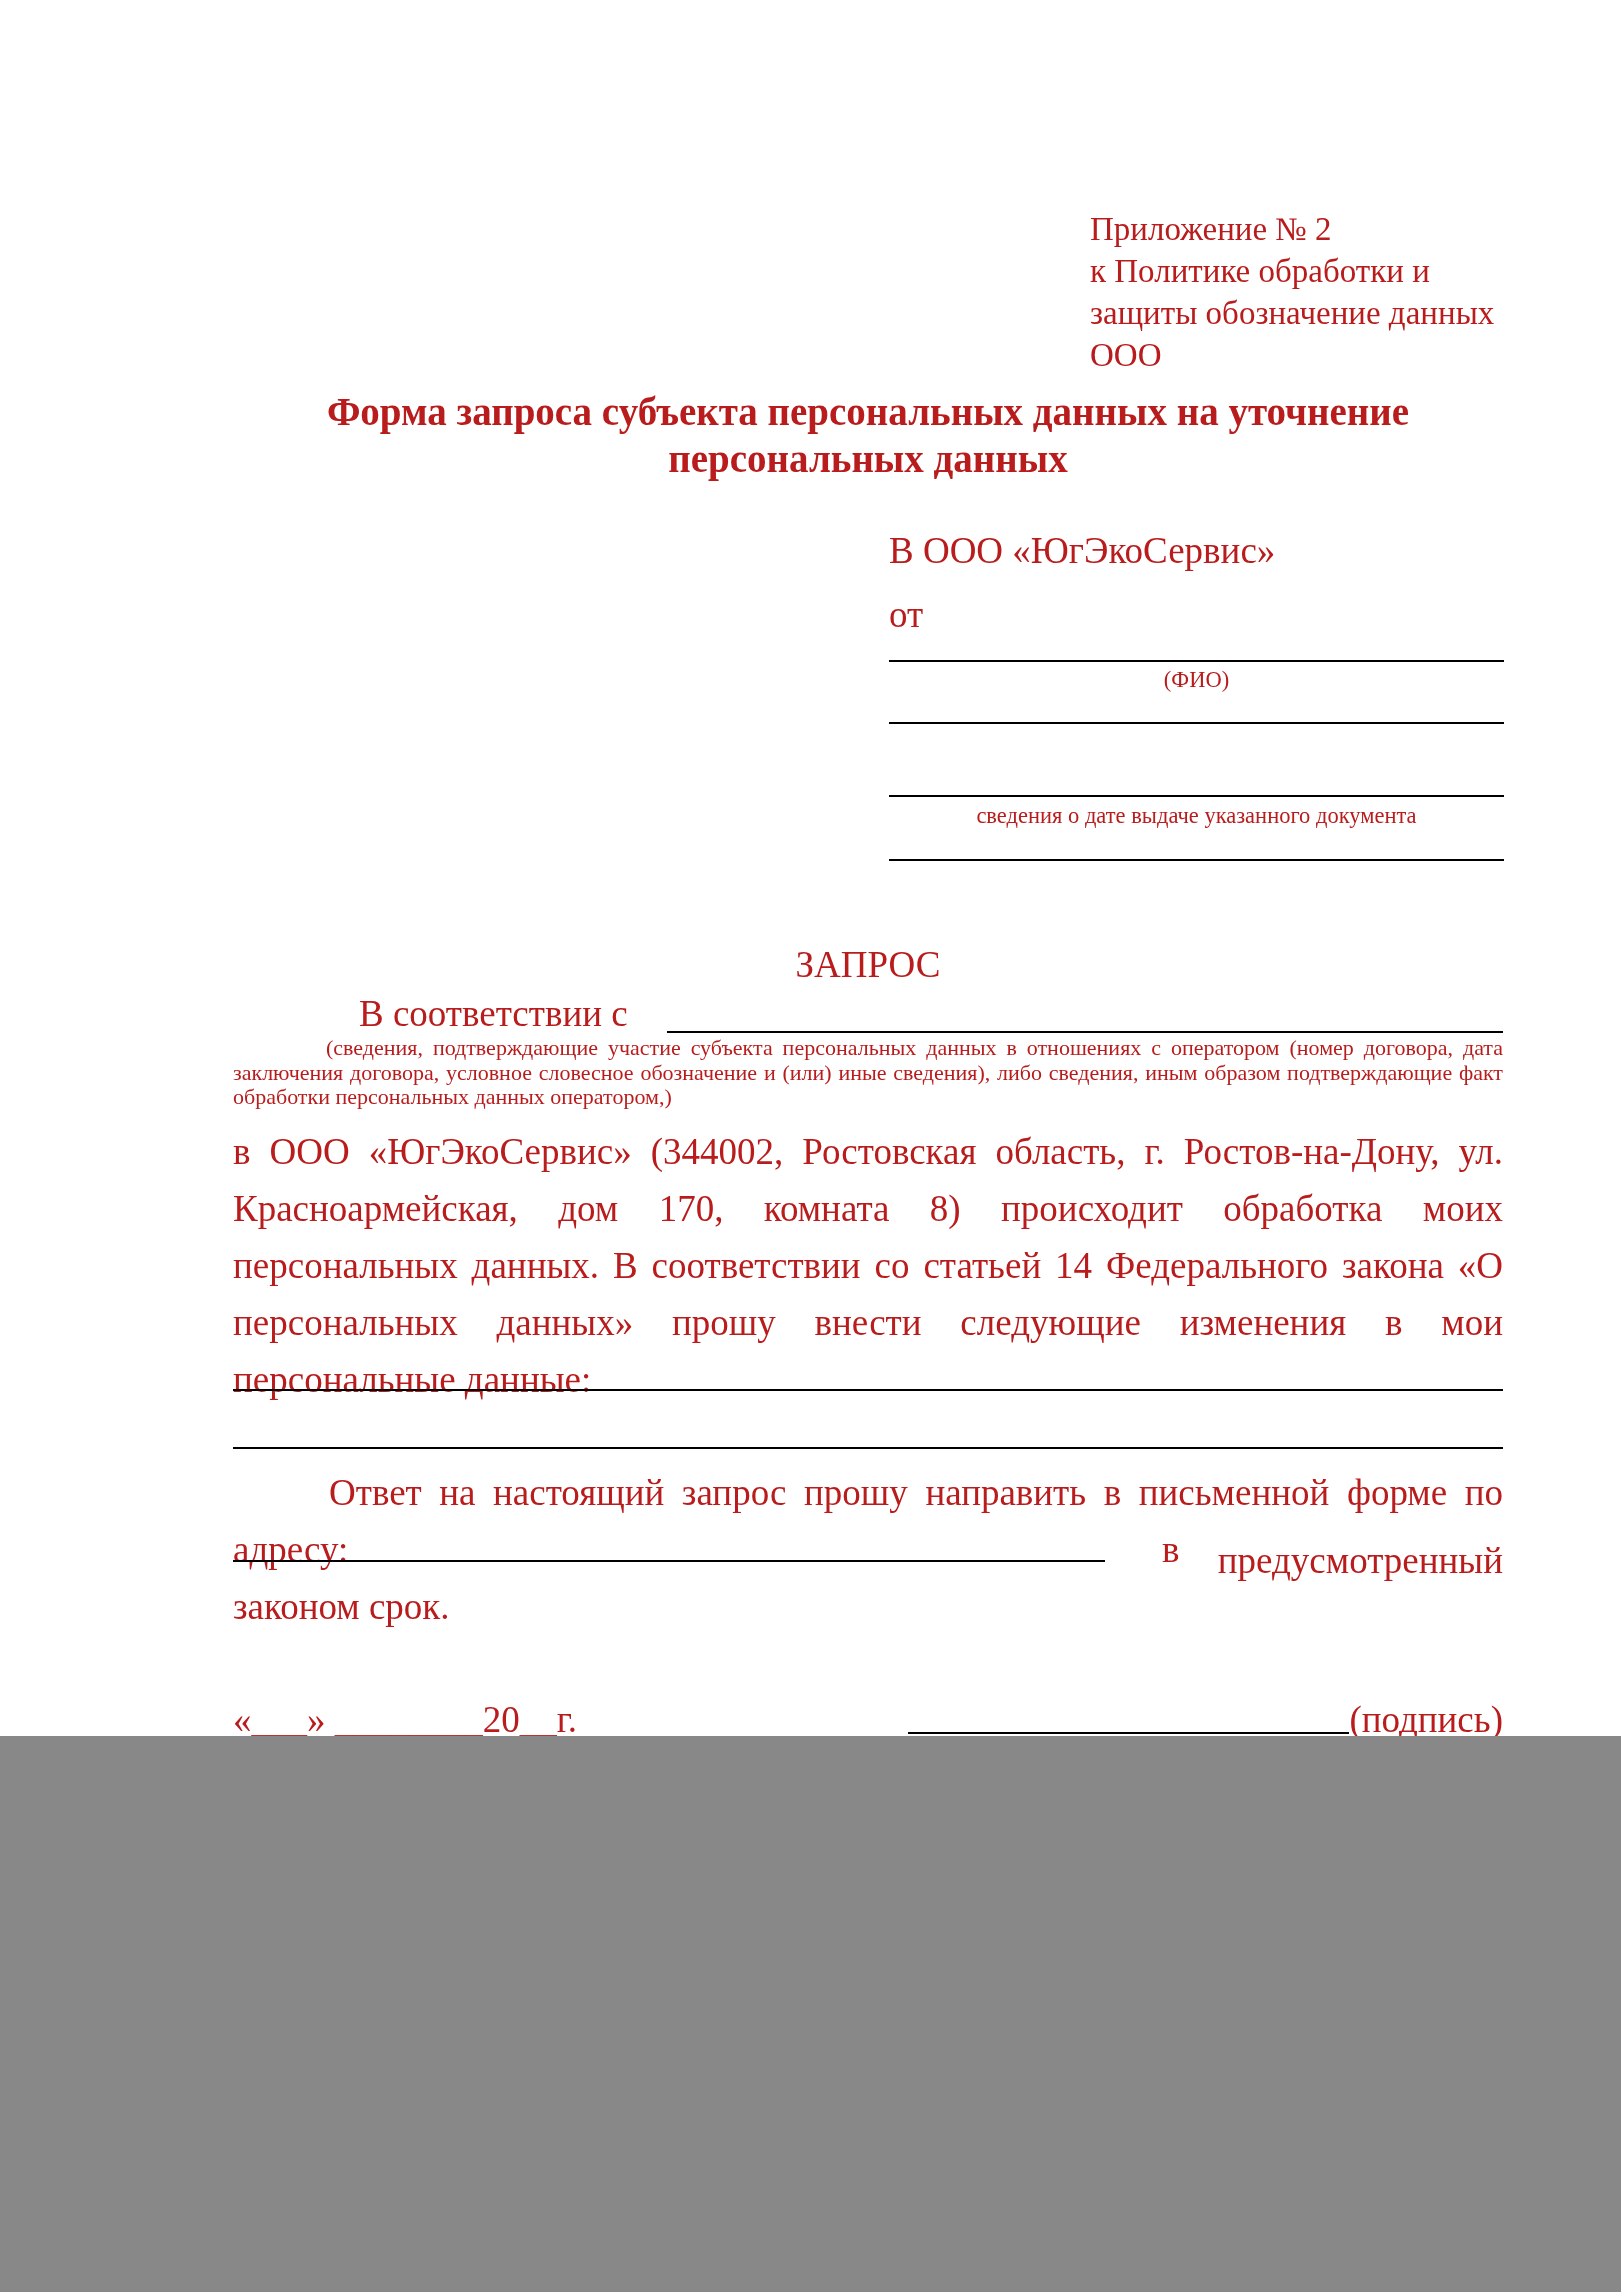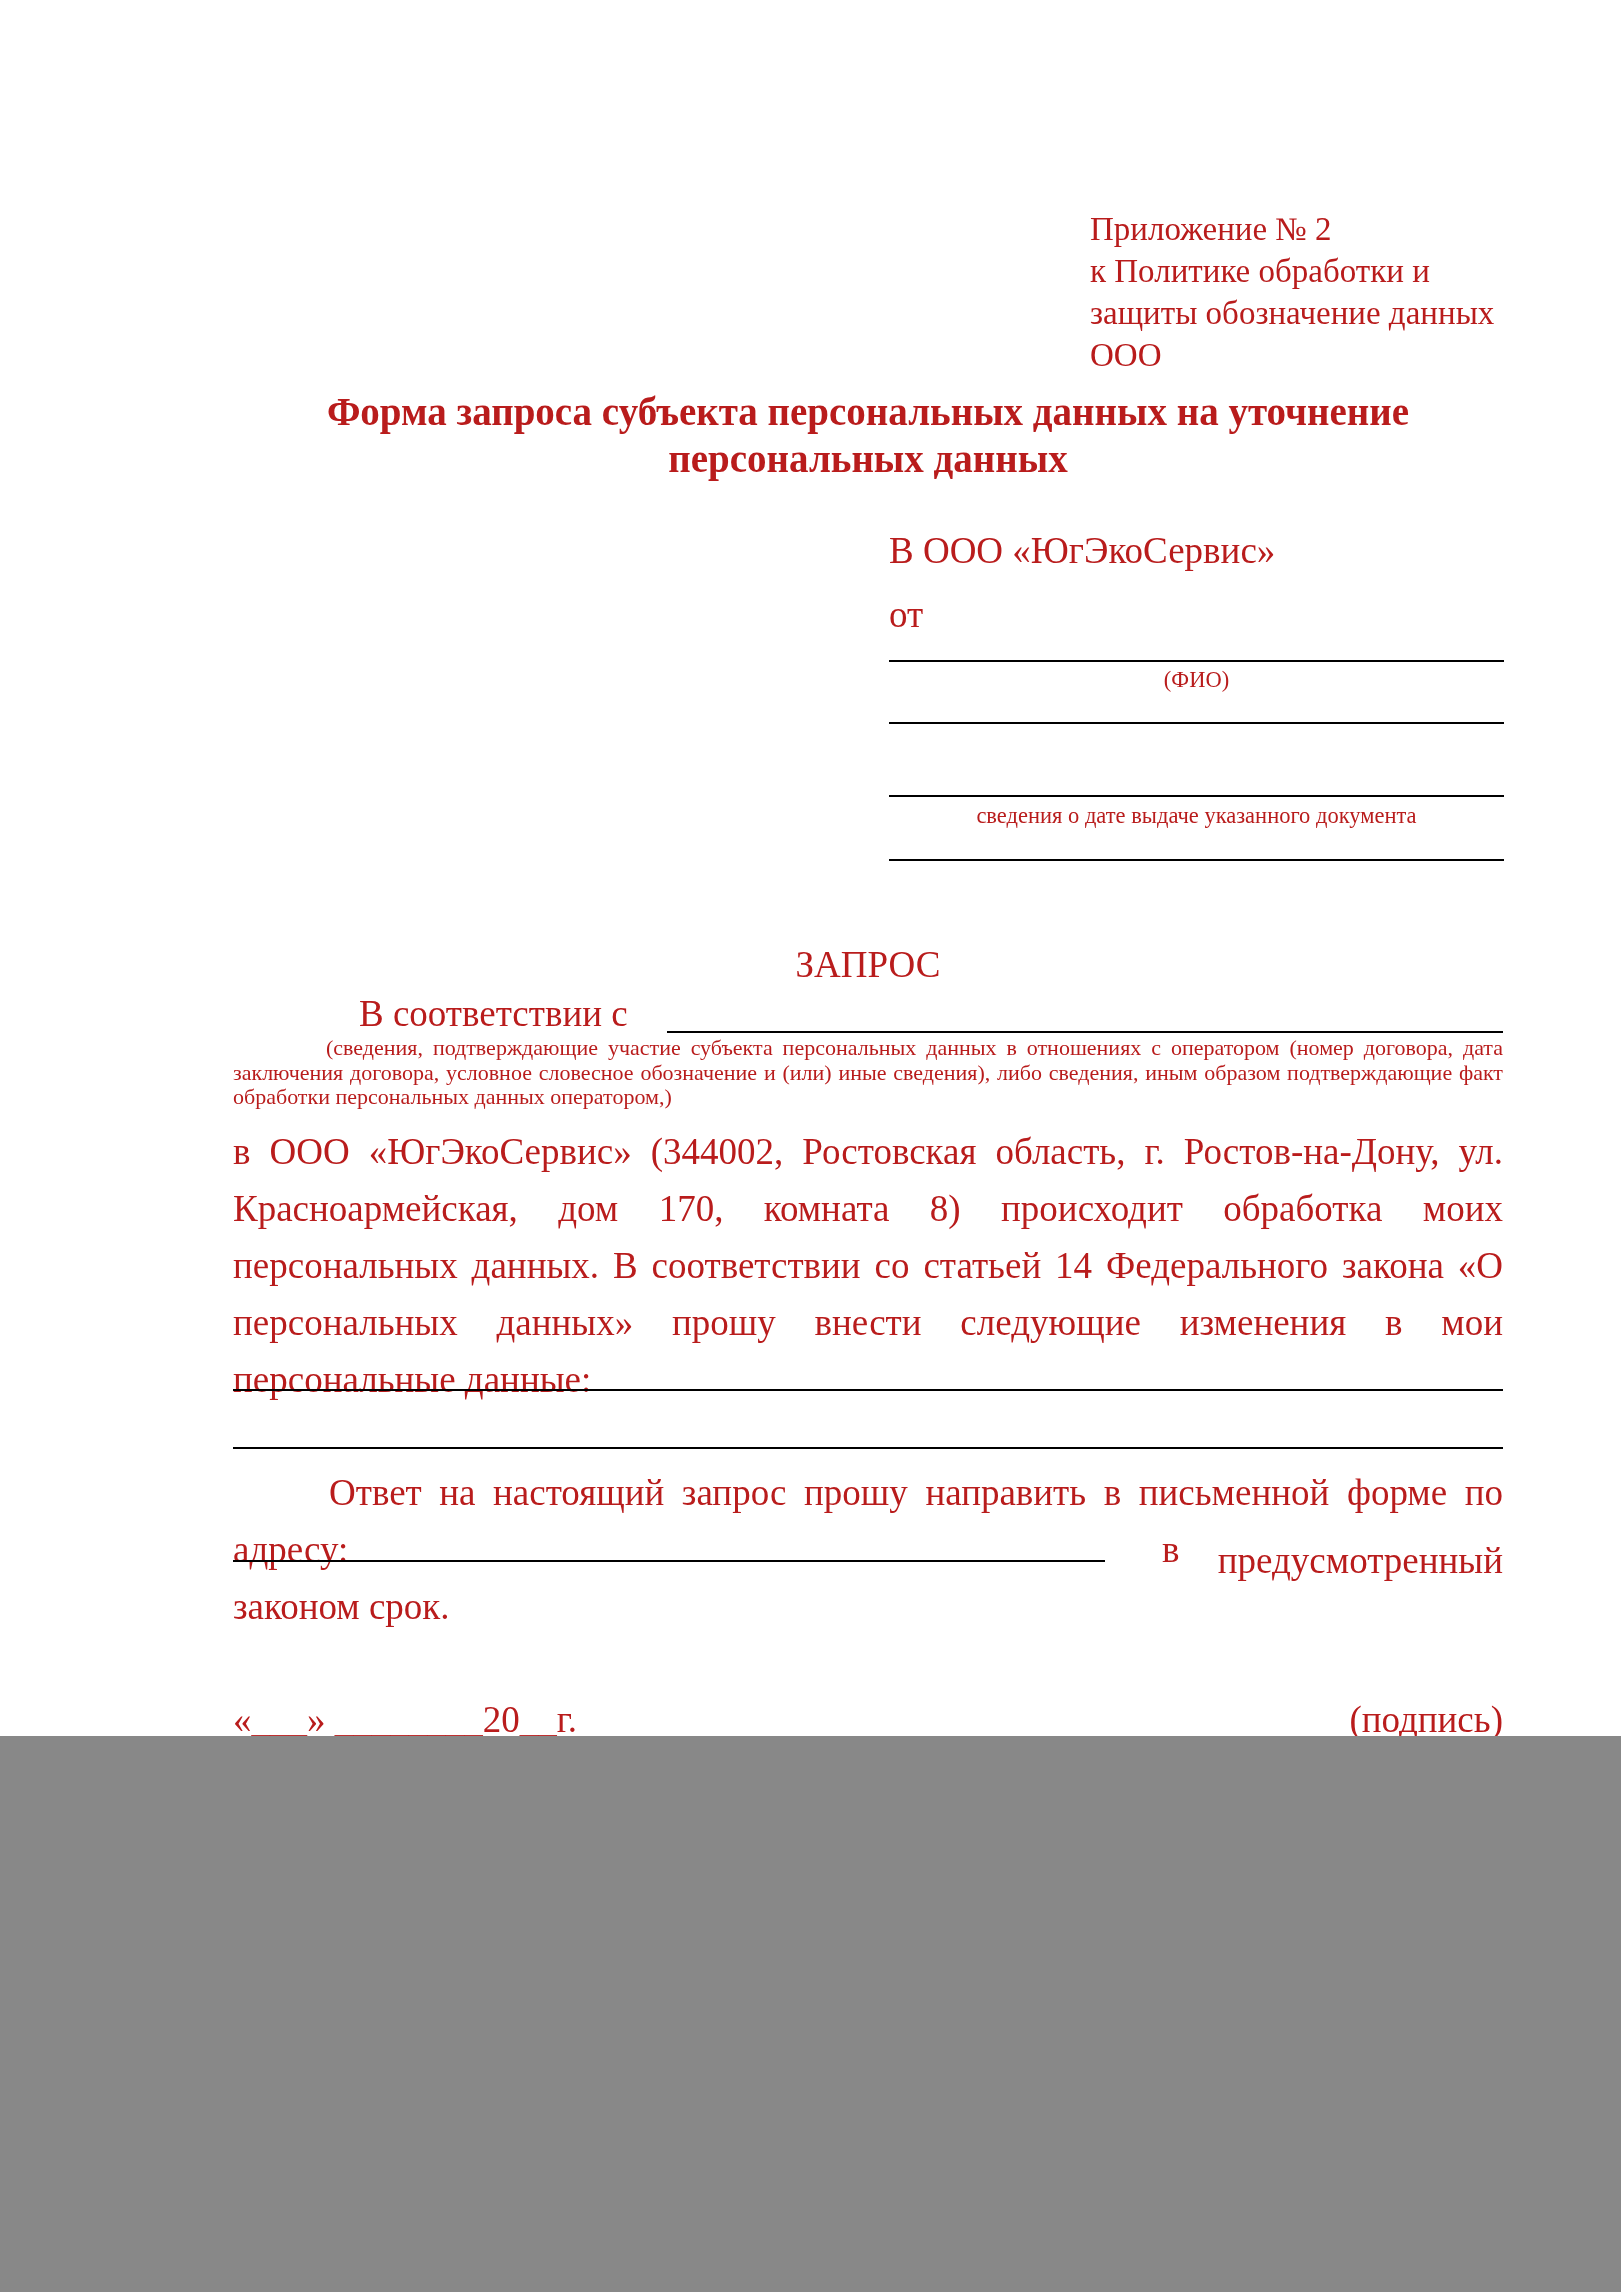--- a/index.html
+++ b/index.html
@@ -103,21 +103,21 @@
     position: absolute; left: 0; top: 39px;
     width: 872px; border-top: 2.9px solid #000;
   }
   .reply-line2 .w1 { position: absolute; left: 929px; top: 0; }
   .reply-line2 .w2 { position: absolute; right: 0; top: 0; margin-top: 11px; }
   .reply-line3 { height: 57px; line-height: 57px; }
 
   
   .sig-row { left: 233px; top: 1695px; width: 1270px; height: 57px; font-size: 37px; line-height: 49px; }
   .date-field { position: absolute; left: 0; top: 0; white-space: pre; }
-  .sig-group { position: absolute; right: 0; top: 0; display: flex; align-items: flex-end; }
+  .sig-group { position: absolute; right: 0; top: 0; display: flex; align-items: flex-start; }
   .sig-blank {
     width: 441px; height: 37px;
     border-bottom: 2.9px solid #000;
   }
   .sig-caption { white-space: pre; }
 </style>
 </head>
 <body>
 
 <div class="page">

